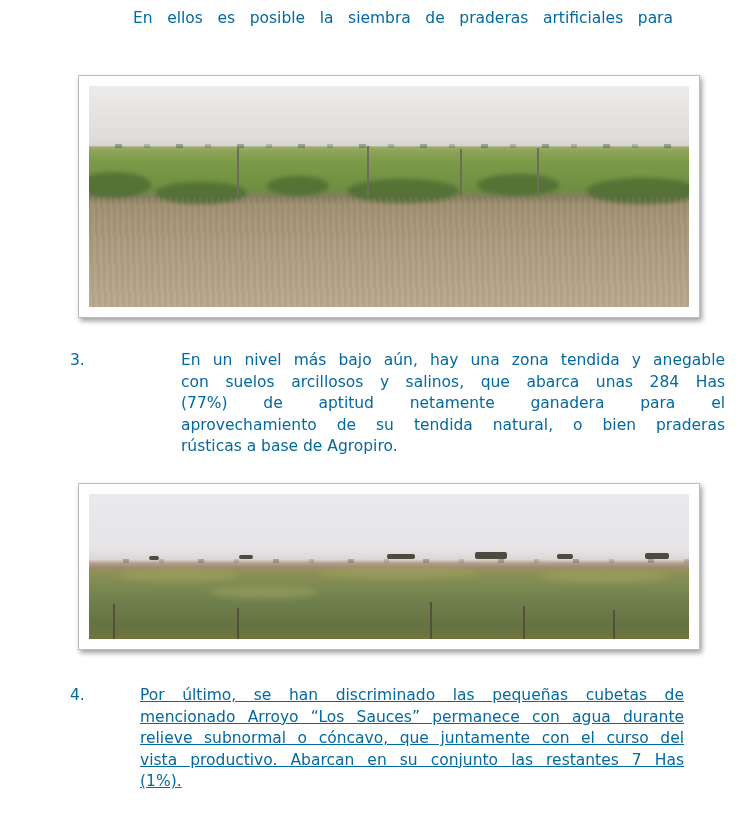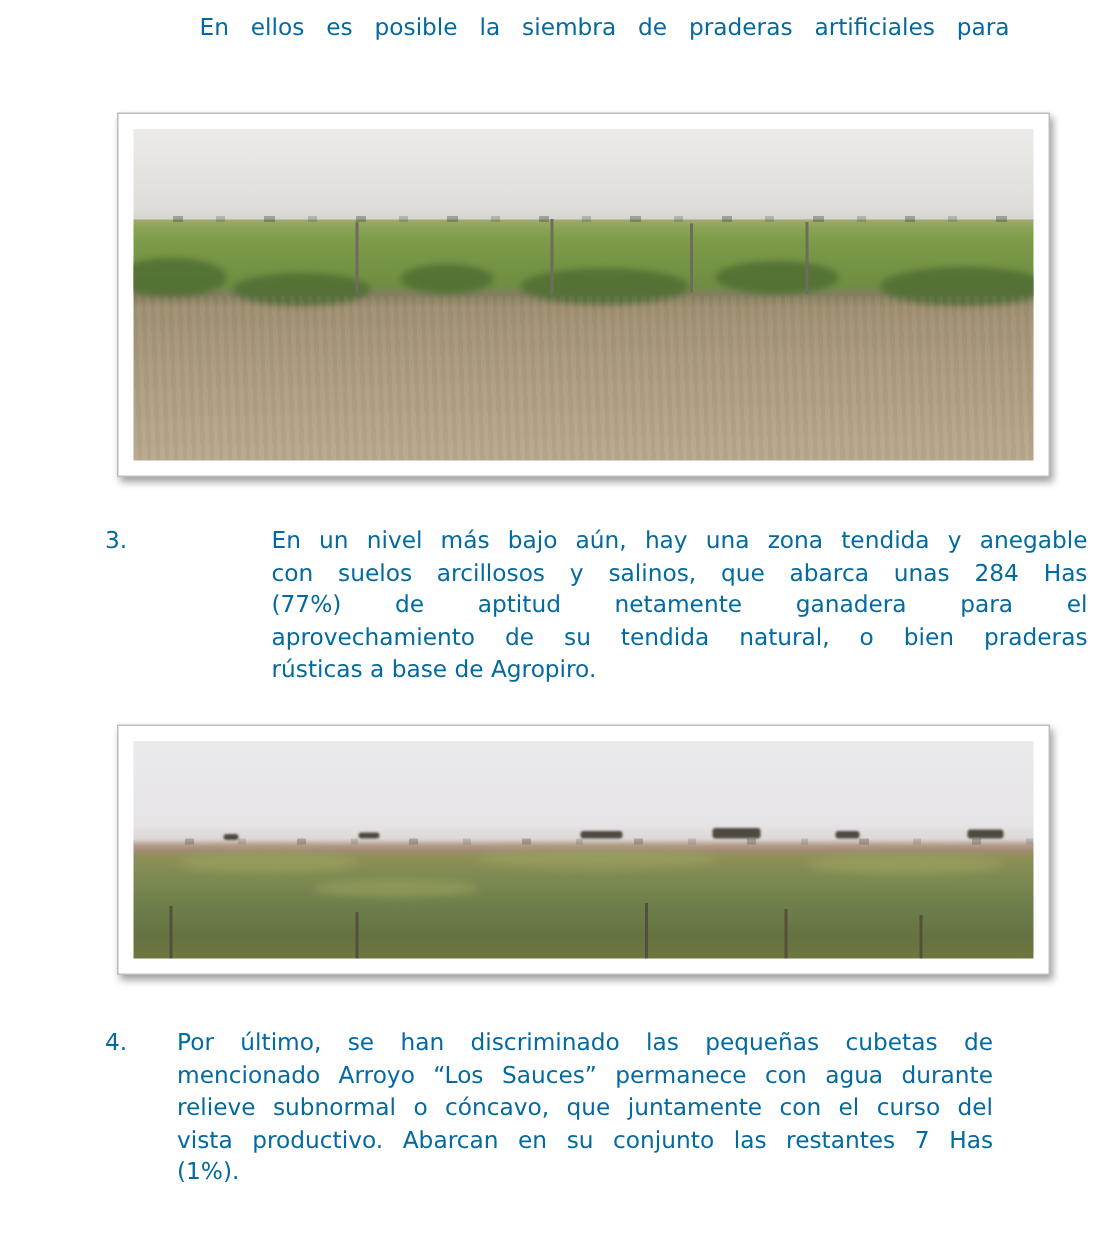--- a/index.html
+++ b/index.html
@@ -85,21 +85,21 @@
   .pt-d { left:120px; top:92px; width:110px; height:12px; }
   .post2 { position:absolute; width:2px; background:#55503e; }
   .p2-a { left:24px;  top:110px; height:35px; }
   .p2-b { left:148px; top:114px; height:31px; }
   .p2-c { left:341px; top:108px; height:37px; }
   .p2-d { left:434px; top:112px; height:33px; }
   .p2-e { left:524px; top:116px; height:29px; }
 
   .intro  { left:133px; top:8px;   width:540px; }
   .item3  { left:133px; top:350px; width:544px;margin-left:48px; }
-  .item4  { left:118px; top:685px; width:544px; }
+  .item4  { left:140px; top:685px; width:544px;text-decoration:underline; }
   .num3   { left:70px;  top:350px; }
   .num4   { left:70px;  top:685px; }
 </style>
 </head>
 <body>
 
 <div class="page">
 
   <div class="textblock intro">
     <div class="line">En ellos es posible la siembra de praderas artificiales para</div>

